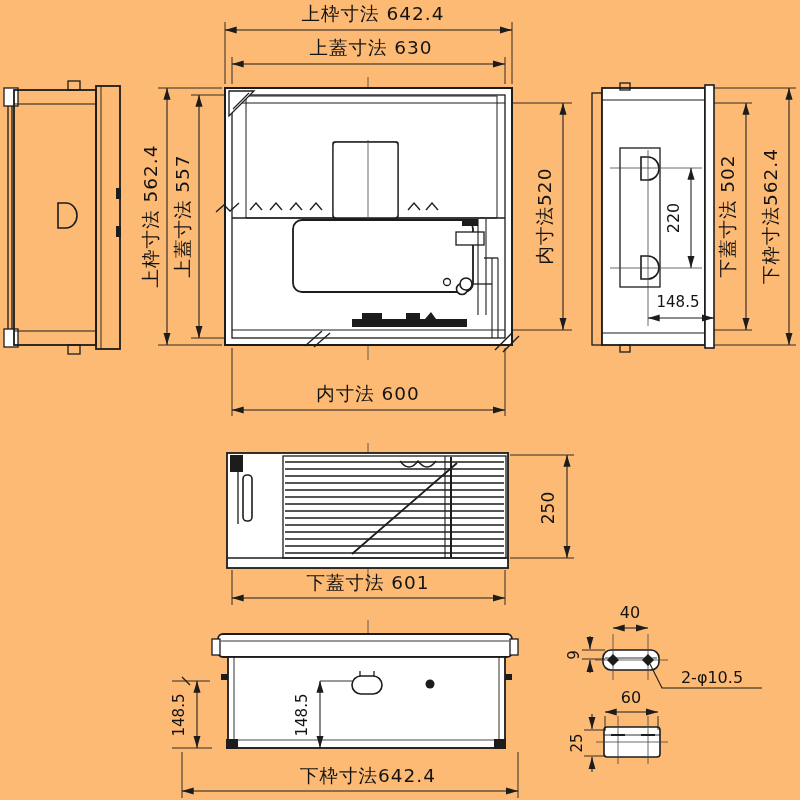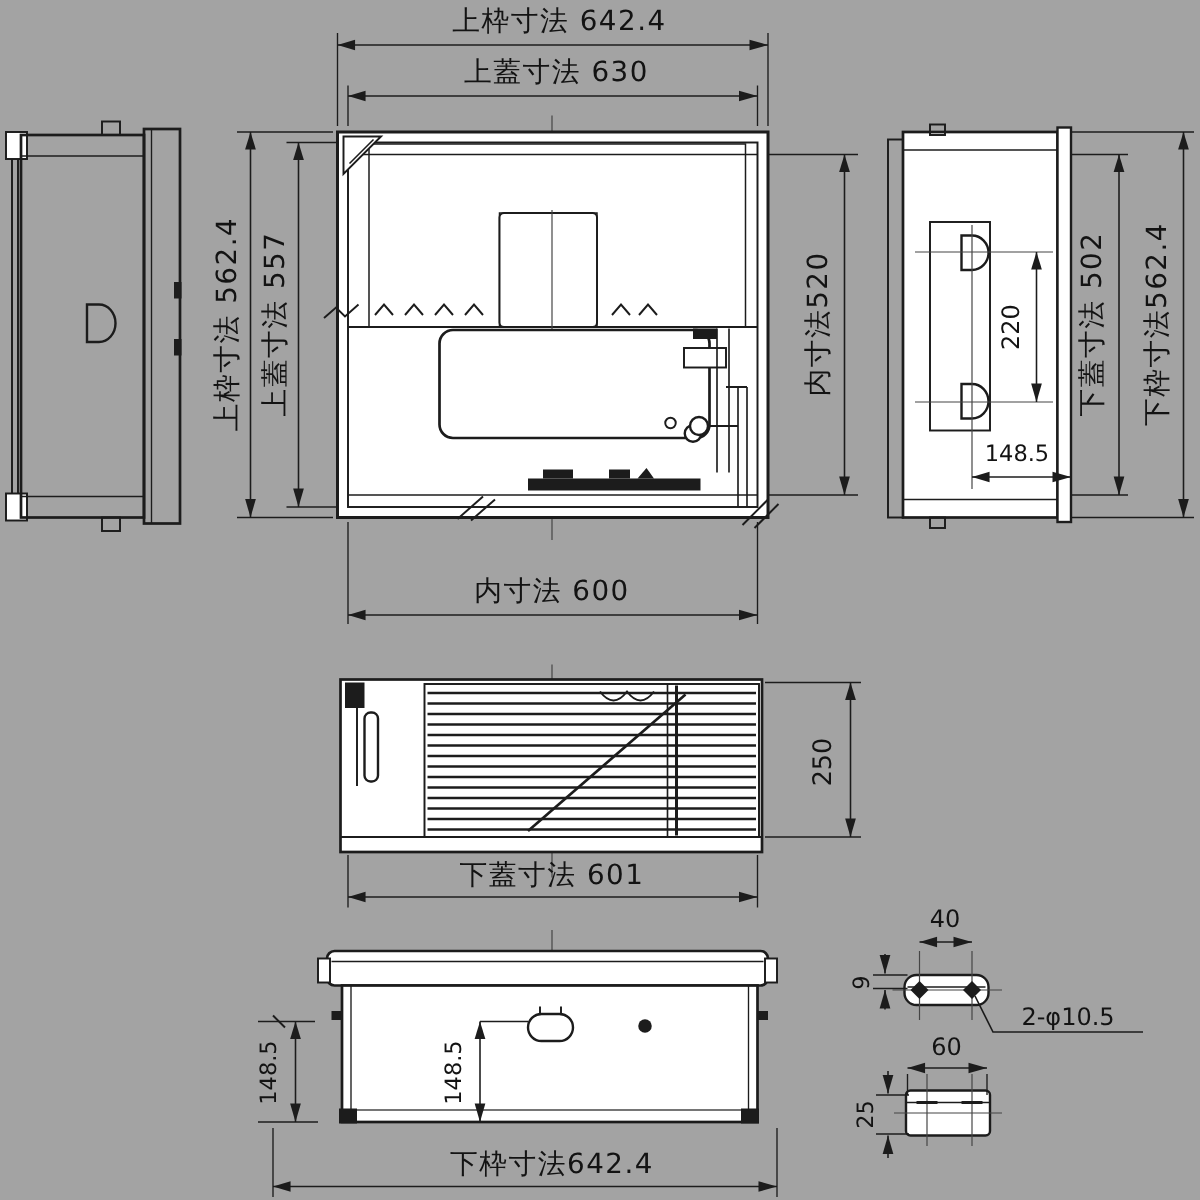--- a/index.html
+++ b/index.html
@@ -1,16 +1,16 @@
 <!DOCTYPE html>
 <html><head>
 <meta charset="utf-8">
 <style>
   html,body{margin:0;padding:0;background:#fff;}
-  #stage{position:relative;width:800px;height:800px;background:#a3a3a3;overflow:hidden;}
+  #stage{position:relative;width:800px;height:800px;background:#fdba74;overflow:hidden;}
   svg{display:block;}
   svg line, svg path, svg rect, svg circle, svg polygon, svg polyline{stroke:#1c1c1c;fill:none;stroke-linecap:butt;}
   .w2{stroke-width:2}
   .w18{stroke-width:1.8}
   .w16{stroke-width:1.6}
   .w13{stroke-width:1.3}
   .w1{stroke-width:1.1}
   .w09{stroke-width:0.9}
   .cl{stroke:#454545;stroke-width:0.8}
   .dim{stroke-width:1.05}

